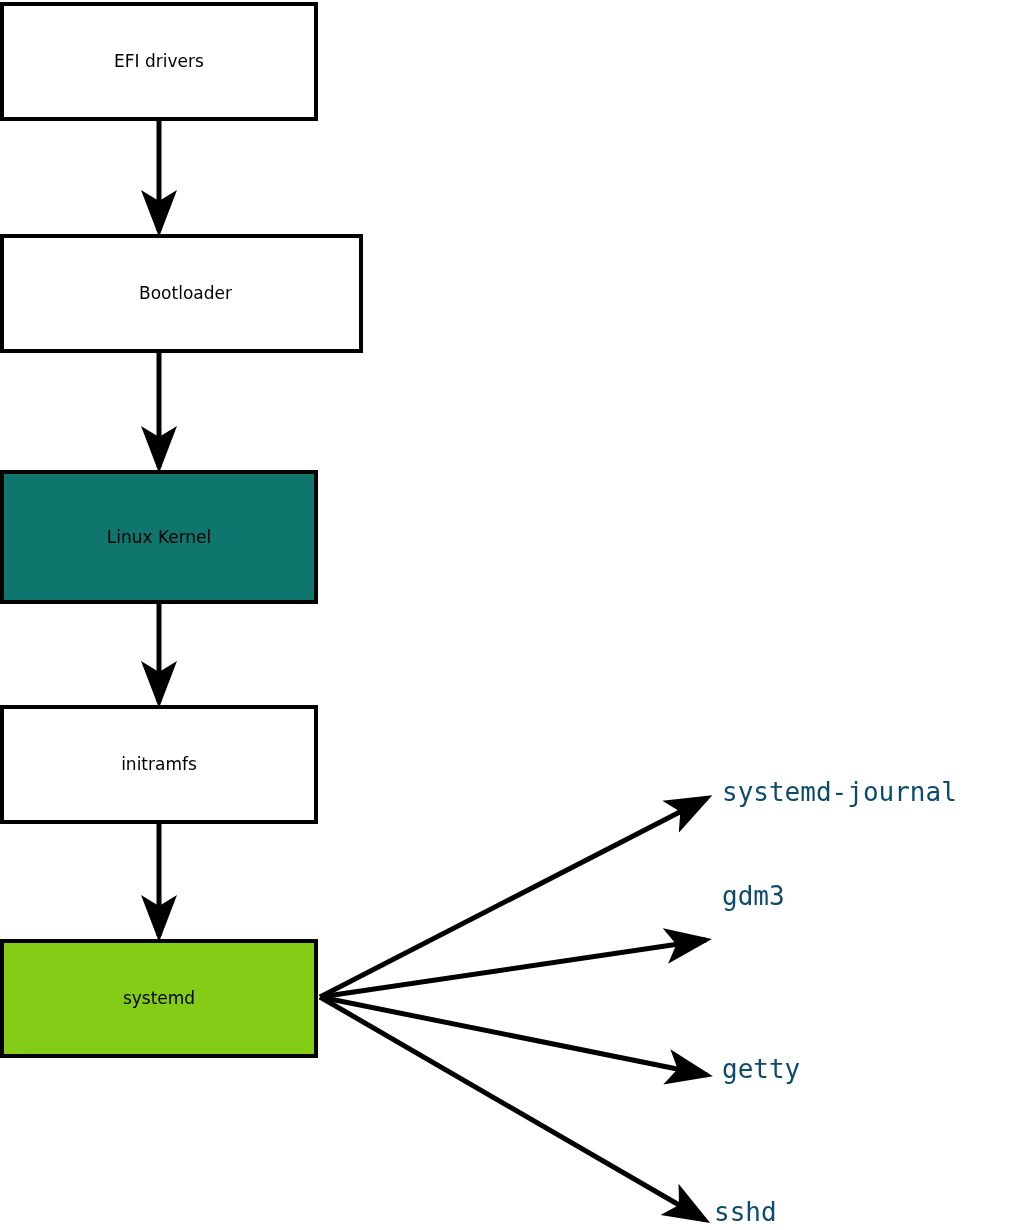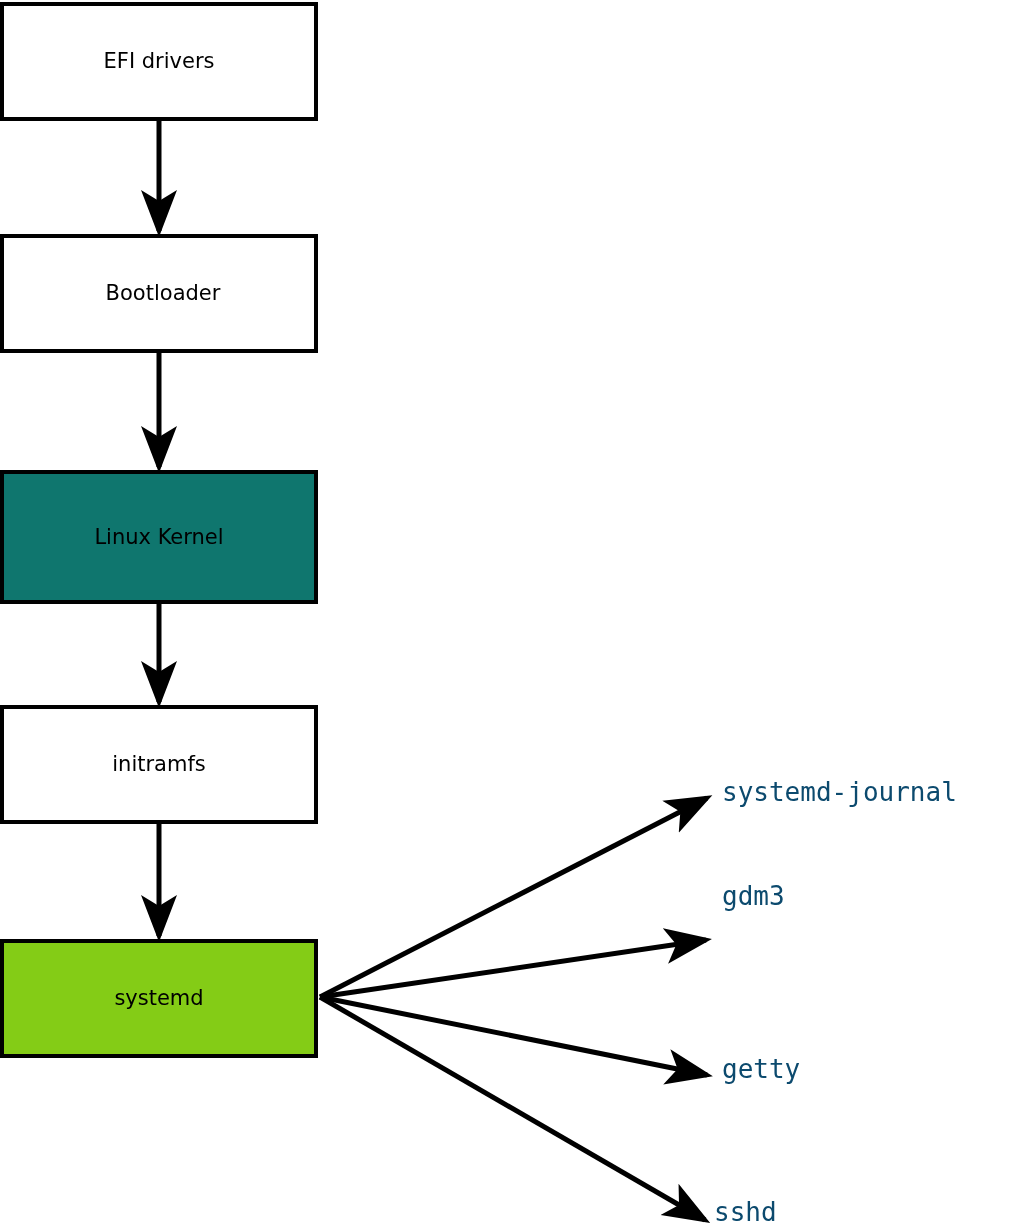--- a/index.html
+++ b/index.html
@@ -19,21 +19,21 @@
     position: absolute;
     box-sizing: border-box;
     border: 4px solid #000000;
     background: #ffffff;
     display: flex;
     align-items: center;
     justify-content: center;
   }
   .node-label {
     font-family: "DejaVu Sans", sans-serif;
-    font-size: 21px;
+    font-size: 17px;
     color: #000000;
     line-height: 1;
     white-space: nowrap;
   }
   .caption {
     position: absolute;
     font-family: "DejaVu Sans", sans-serif;
     font-size: 25px;
     color: #000000;
     white-space: nowrap;
@@ -76,21 +76,21 @@
         <line x1="320" y1="997" x2="706" y2="940" stroke="#000000" stroke-width="5" marker-end="url(#ah)"></line>
         <line x1="320" y1="997" x2="707" y2="1075" stroke="#000000" stroke-width="5" marker-end="url(#ah)"></line>
         <line x1="320" y1="997" x2="705" y2="1220" stroke="#000000" stroke-width="5" marker-end="url(#ah)"></line>
       </g>
   </svg>
 
   <div id="boxes">
       <div class="node-box" style="left: 0px; top: 2px; width: 318px; height: 119px; border-color: rgb(0, 0, 0); background: rgb(255, 255, 255);">
         <span class="node-label">EFI drivers</span>
       </div>
-      <div class="node-box" style="left: 0px; top: 234px; width: 318px; height: 119px; border-color: rgb(0, 0, 0); background: rgb(255, 255, 255); padding-left: 8px;">
+      <div class="node-box" style="left: 0px; top: 234px; width: 363px; height: 119px; border-color: rgb(0, 0, 0); background: rgb(255, 255, 255); padding-left: 8px;">
         <span class="node-label">Bootloader</span>
       </div>
       <div class="node-box" style="left: 0px; top: 470px; width: 318px; height: 134px; border-color: rgb(0, 0, 0); background: #0f766e;">
         <span class="node-label">Linux Kernel</span>
       </div>
       <div class="node-box" style="left: 0px; top: 705px; width: 318px; height: 119px; border-color: rgb(0, 0, 0); background: rgb(255, 255, 255);">
         <span class="node-label">initramfs</span>
       </div>
       <div class="node-box" style="left: 0px; top: 939px; width: 318px; height: 119px; border-color: rgb(0, 0, 0); background: #84cc16;">
         <span class="node-label">systemd</span>

